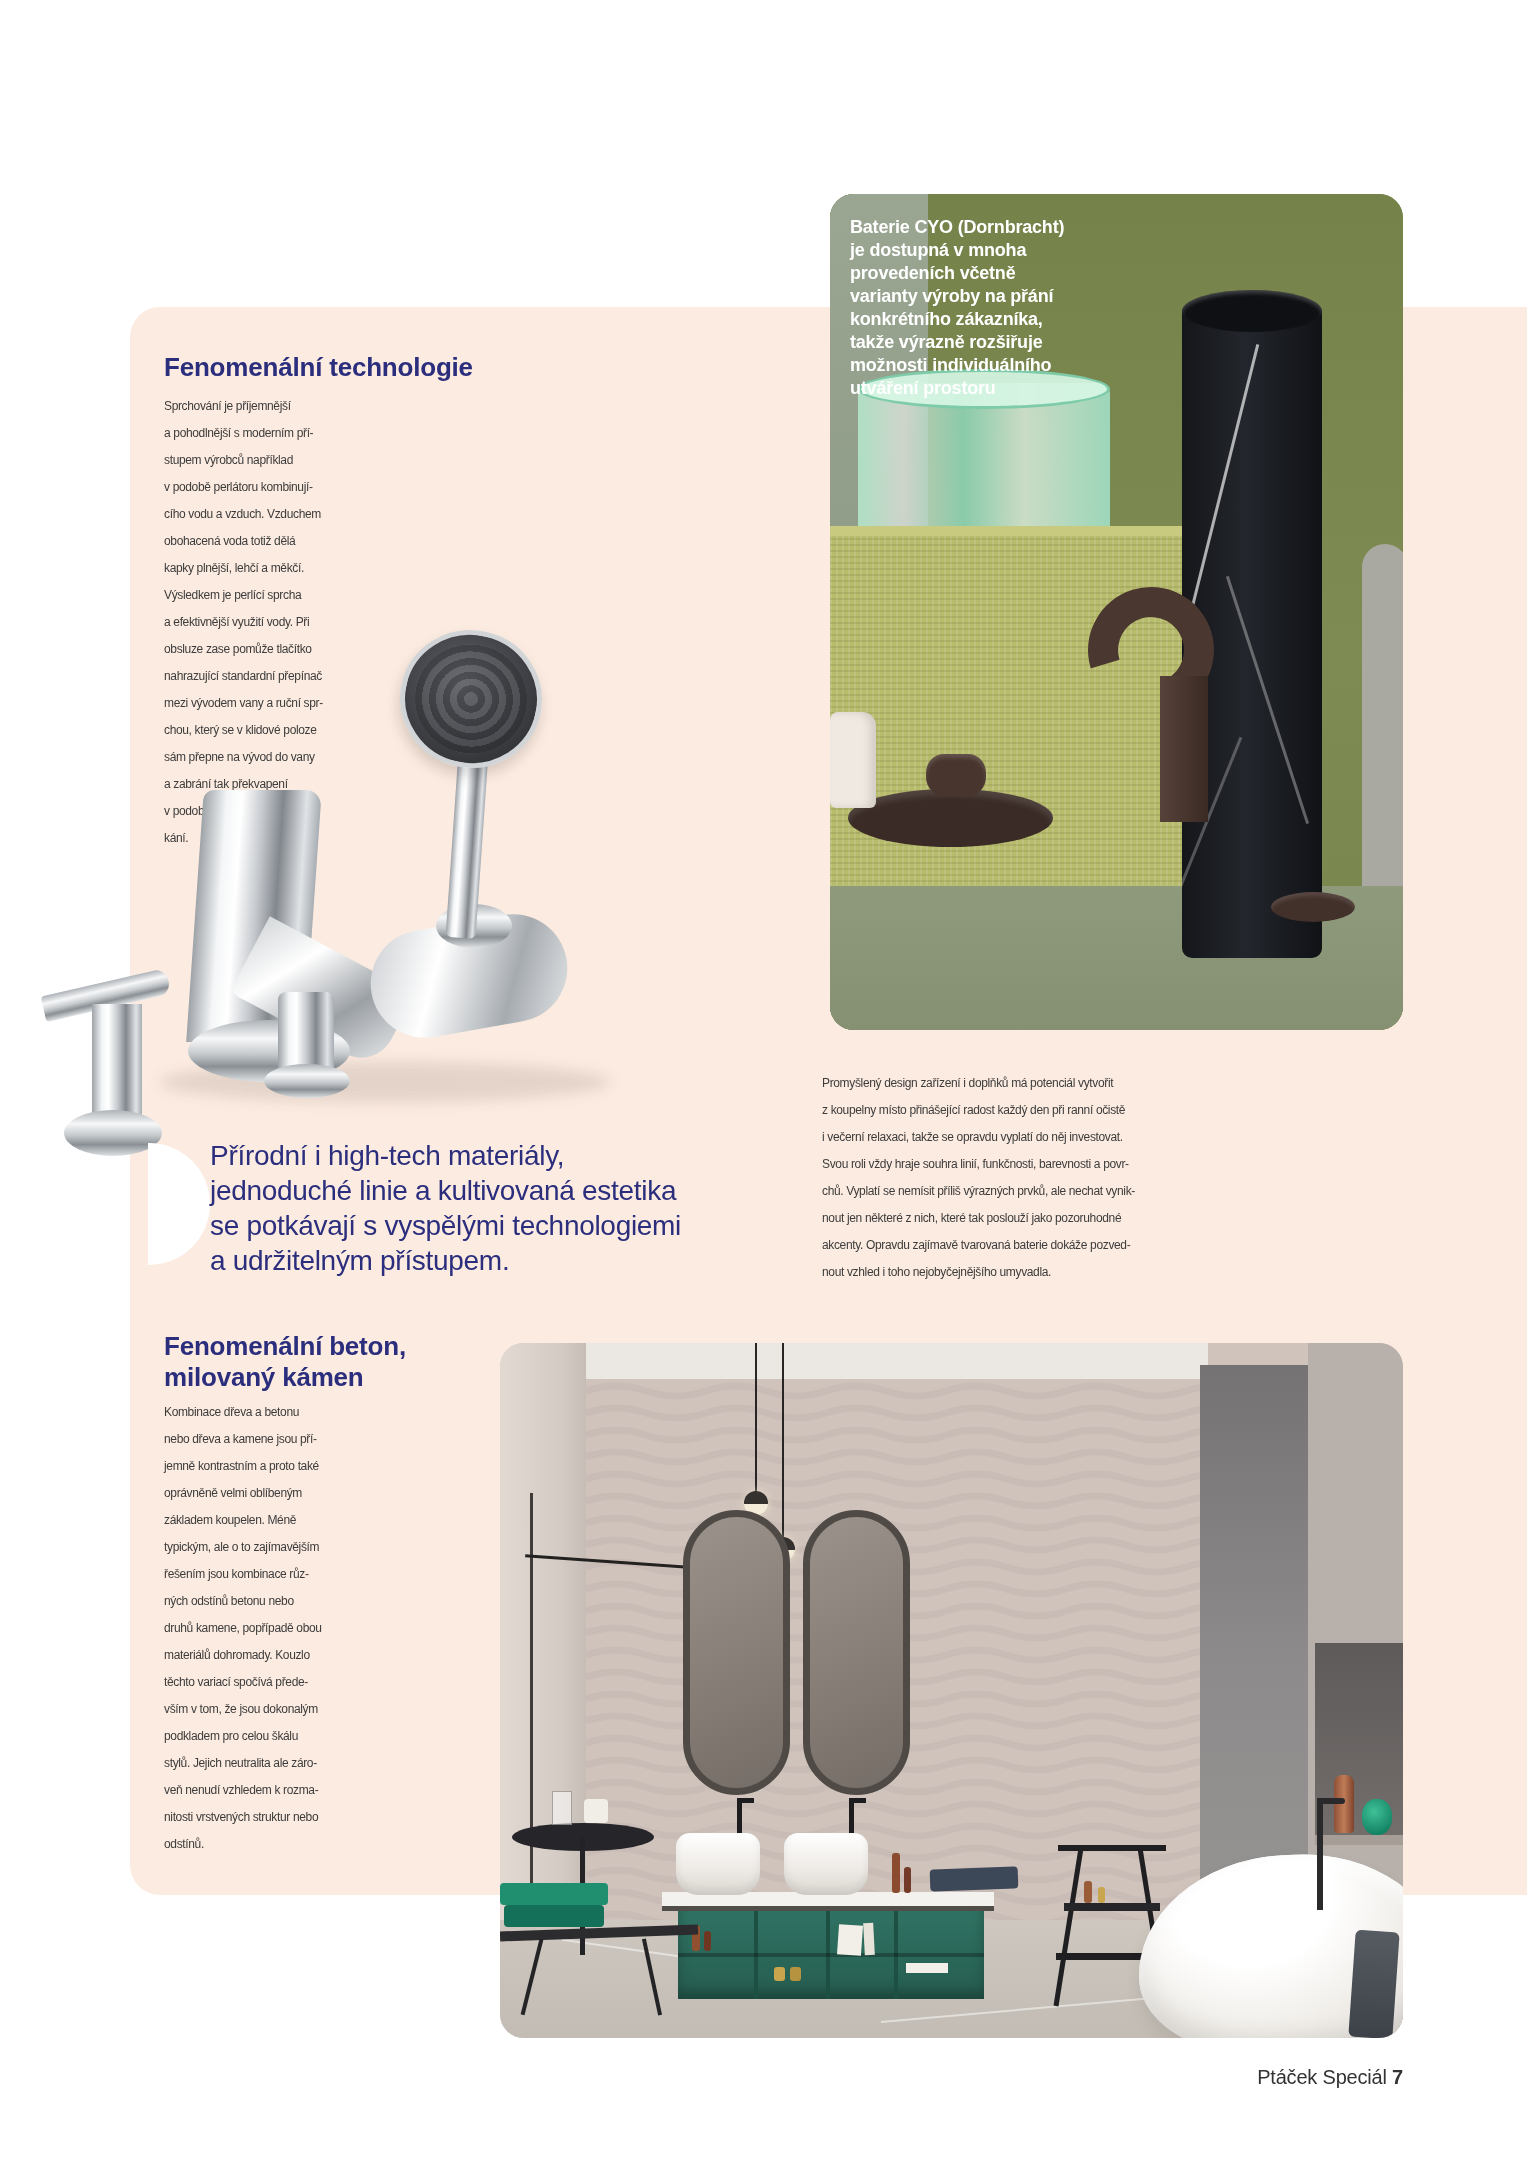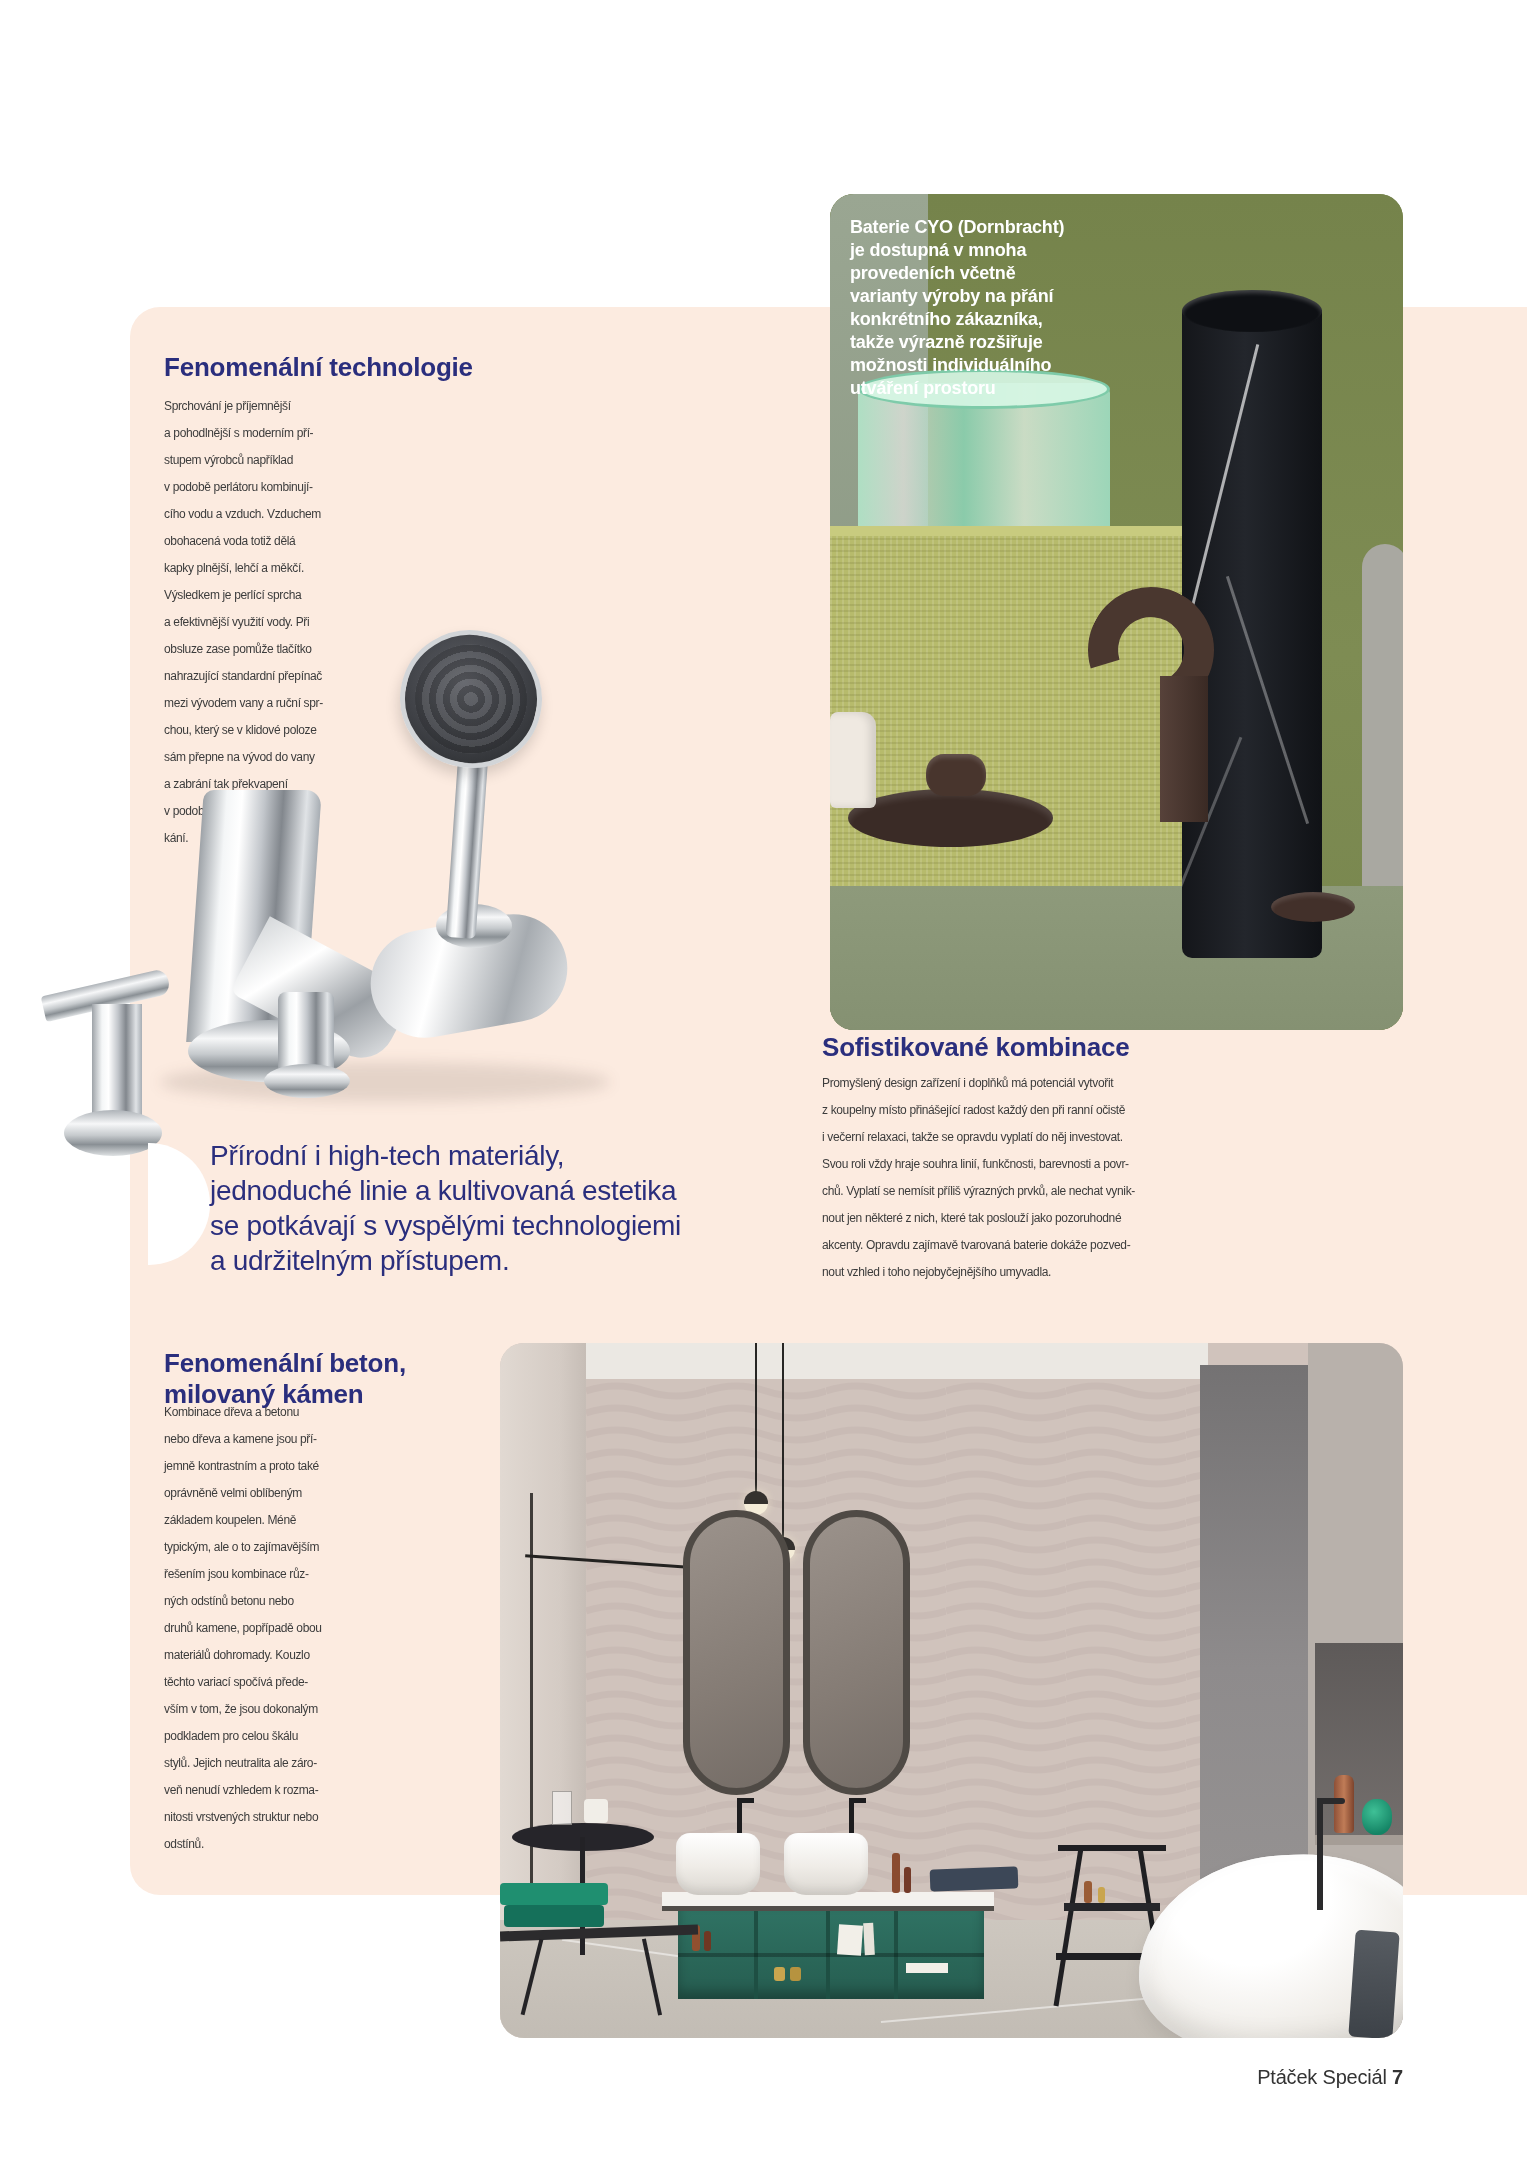--- a/index.html
+++ b/index.html
@@ -190,31 +190,30 @@
       <div class="fa-hs-rings"></div>
     </div>
   </div>
 
   <div class="abs quote-mark"></div>
   <div class="abs quote" style="left:210px;top:1138px;width:600px;">Přírodní i high-tech materiály,
 jednoduché linie a kultivovaná estetika
 se potkávají s vyspělými technologiemi
 a udržitelným přístupem.</div>
 
-  <h2 class="abs sec" style="left:822px;top:1032px;width:600px;">Sofistikované kombinace</h2>
   <div class="abs body-text" style="left:822px;top:1070px;width:620px;">Promyšlený design zařízení i doplňků má potenciál vytvořit
 z koupelny místo přinášející radost každý den při ranní očistě
 i večerní relaxaci, takže se opravdu vyplatí do něj investovat.
 Svou roli vždy hraje souhra linií, funkčnosti, barevnosti a povr-
 chů. Vyplatí se nemísit příliš výrazných prvků, ale nechat vynik-
 nout jen některé z nich, které tak poslouží jako pozoruhodné
 akcenty. Opravdu zajímavě tvarovaná baterie dokáže pozved-
 nout vzhled i toho nejobyčejnějšího umyvadla.</div>
 
-  <h2 class="abs sec" style="left:164px;top:1331px;width:360px;margin-top:17px;">Fenomenální beton,
+  <h2 class="abs sec" style="left:164px;top:1331px;width:360px;">Fenomenální beton,
 milovaný kámen</h2>
   <div class="abs body-text" style="left:164px;top:1399px;width:360px;">Kombinace dřeva a betonu
 nebo dřeva a kamene jsou pří-
 jemně kontrastním a proto také
 oprávněně velmi oblíbeným
 základem koupelen. Méně
 typickým, ale o to zajímavějším
 řešením jsou kombinace růz-
 ných odstínů betonu nebo
 druhů kamene, popřípadě obou

